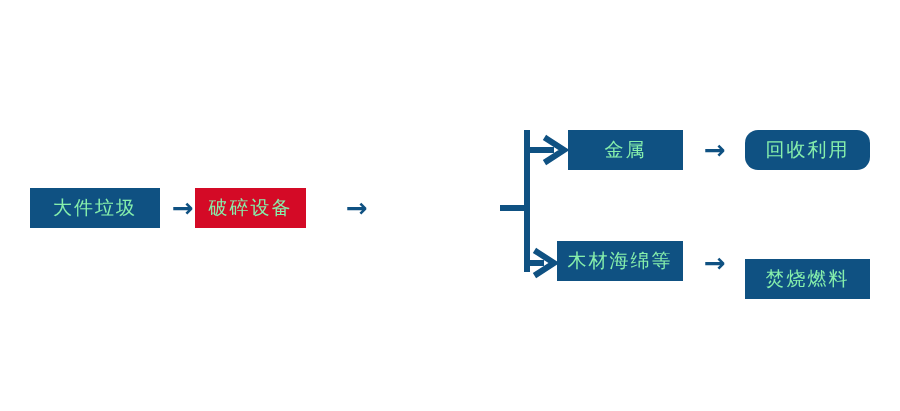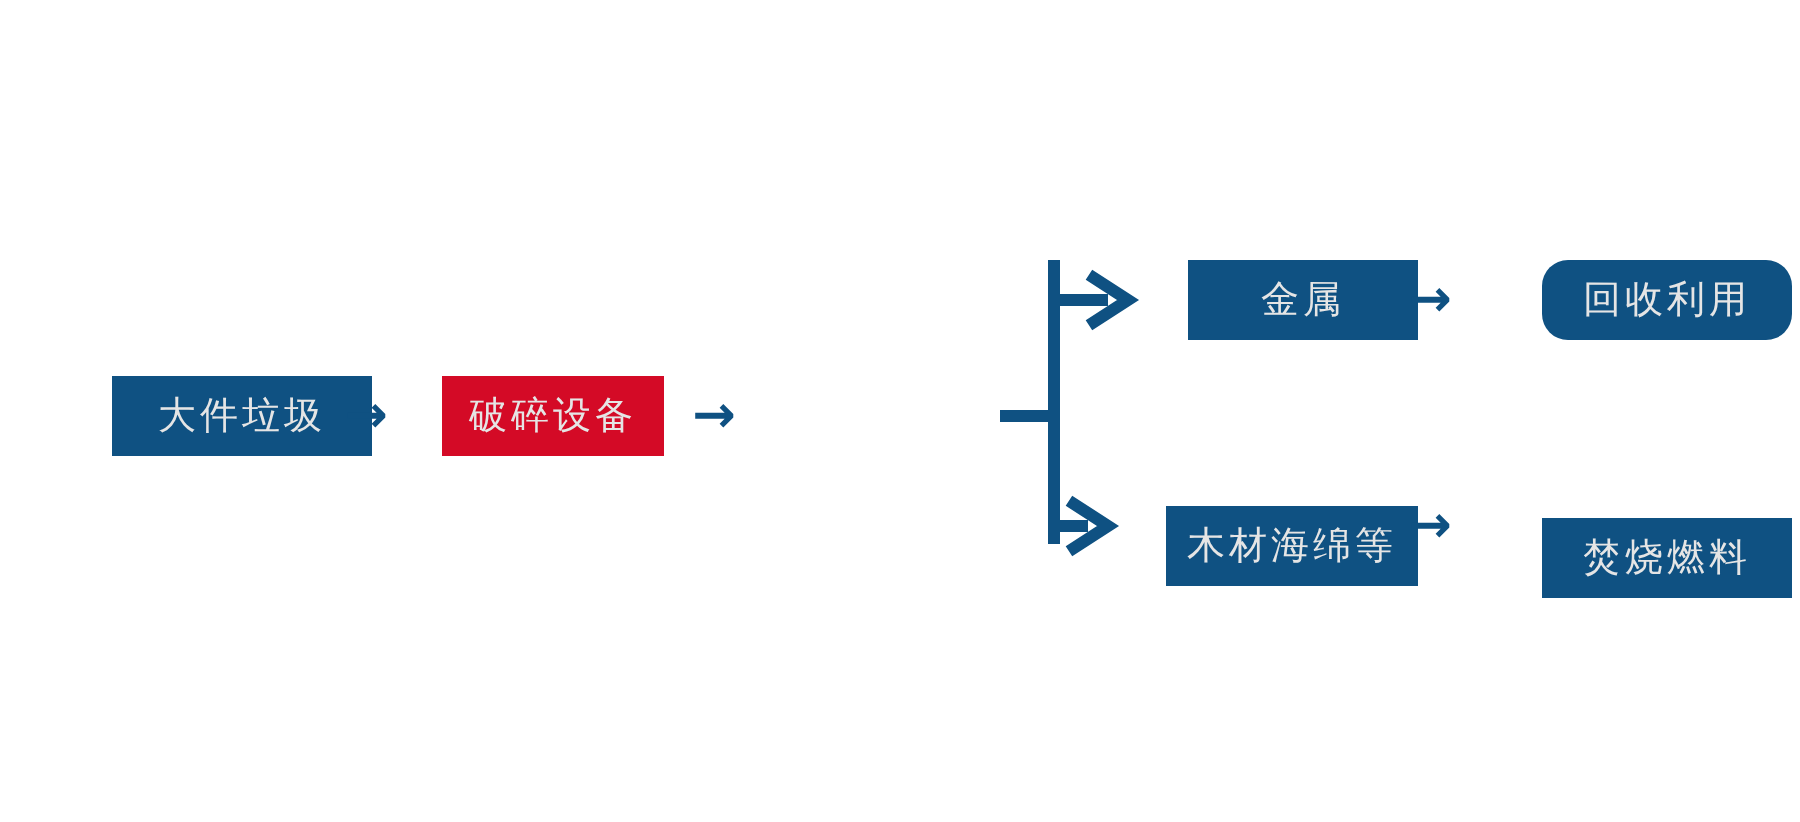--- a/index.html
+++ b/index.html
@@ -16,28 +16,27 @@
     height: 411px;
     background: #ffffff;
     overflow: hidden;
   }
   .node {
     position: absolute;
     box-sizing: border-box;
     display: flex;
     align-items: center;
     justify-content: center;
-    color: #e5e5e5;
+    color: #86efac;
     font-size: 19px;
     letter-spacing: 2px;
     line-height: 1;
     white-space: nowrap;
     font-weight: 400;
     text-rendering: geometricPrecision;
-    margin-left: 26px;
   }
   .node.blue  { background: #0F5182; }
   .node.red   { background: #D40A26; }
 
   .arrow {
     position: absolute;
     display: flex;
     align-items: center;
     justify-content: center;
     color: #0F5182;
@@ -63,21 +62,21 @@
 
   #arrow-1 { left: 162px; top: 190px; width: 42px; height: 36px; }
   #arrow-2 { left: 333px; top: 190px; width: 48px; height: 36px; }
 
   
   #node-metal    { left: 568px; top: 130px; width: 115px; height: 40px; }
   #node-recycle  { left: 745px; top: 130px; width: 125px; height: 40px; border-radius: 13px; }
   #arrow-top     { left: 687px; top: 132px; width: 56px; height: 36px; }
 
   
-  #node-wood     { left: 557px; top: 253px; width: 126px; height: 40px; }
+  #node-wood     { left: 557px; top: 241px; width: 126px; height: 40px; }
   #node-fuel     { left: 745px; top: 259px; width: 125px; height: 40px; }
   #arrow-bottom  { left: 687px; top: 245px; width: 56px; height: 36px; }
 </style>
 </head>
 <body>
 
 <div id="canvas">
 
   <div class="node blue" id="node-bulky">大件垃圾</div>
 

